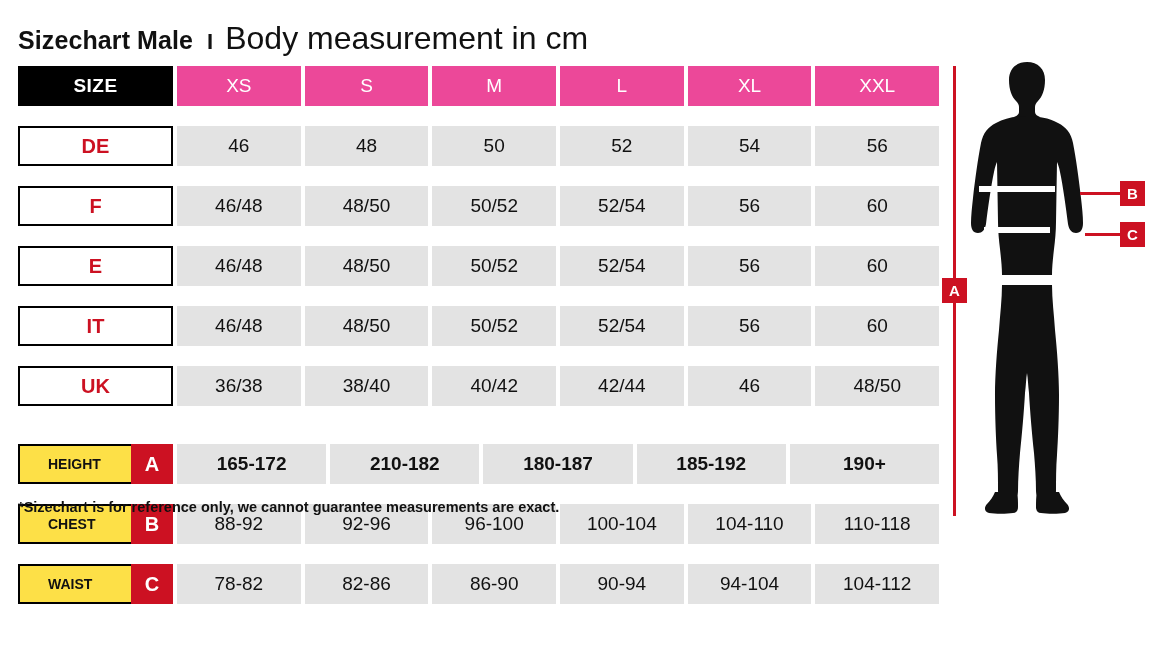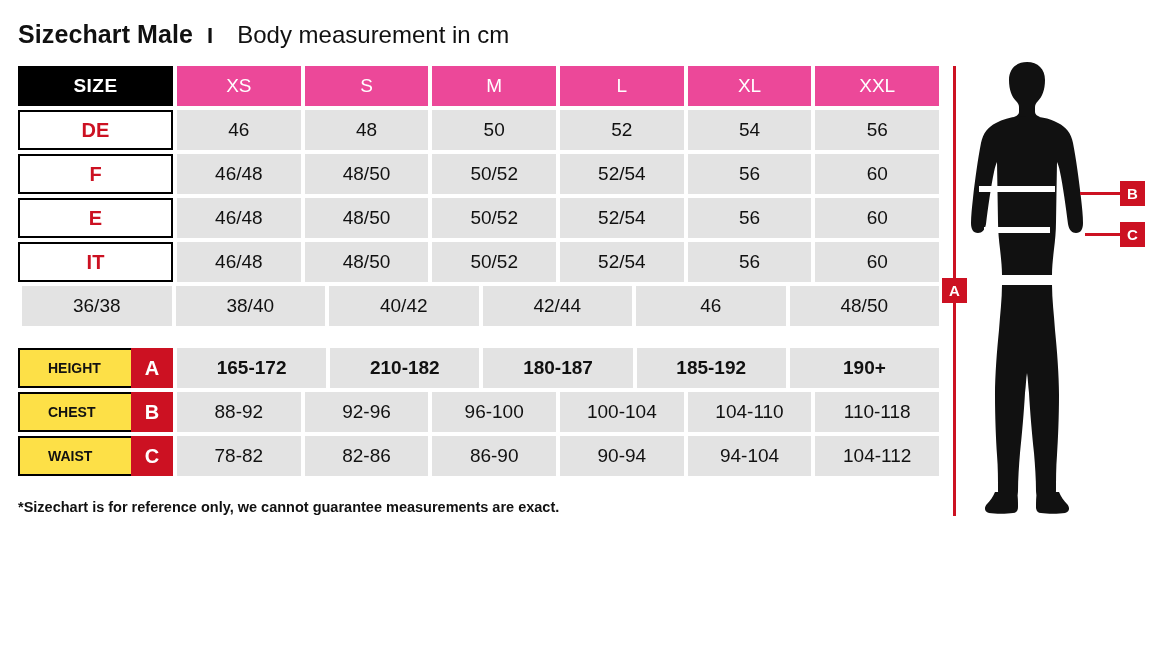--- a/index.html
+++ b/index.html
@@ -38,40 +38,39 @@
     color: #111111;
     letter-spacing: 0.1px;
   }
   .title-sep {
     font-size: 22px;
     font-weight: bold;
     color: #111111;
     margin: 0 12px 0 14px;
   }
   .title-sub {
-    font-size: 24px;
+    font-size: 32px;
     font-weight: normal;
     color: #111111;
-    margin-left: 12px;
   }
 
   
   .table {
     position: absolute;
     left: 18px;
     top: 58px;
     width: 921px;
     border-collapse: separate;
     border-spacing: 0;
   }
 
   .row {
     display: flex;
     align-items: stretch;
-    margin-bottom: 4px;
+    margin-bottom: 20px;
   }
 
   .label-cell {
     width: 155px;
     min-width: 155px;
     height: 40px;
     display: flex;
     align-items: center;
     justify-content: center;
     box-sizing: border-box;
@@ -276,20 +275,21 @@
       <div class="label-cell country">IT</div>
       <div class="data-cell">46/48</div>
       <div class="data-cell">48/50</div>
       <div class="data-cell">50/52</div>
       <div class="data-cell">52/54</div>
       <div class="data-cell">56</div>
       <div class="data-cell">60</div>
     </div>
 
     <div class="row">
+      <div class="label-cell country">UK</div>
       <div class="data-cell">36/38</div>
       <div class="data-cell">38/40</div>
       <div class="data-cell">40/42</div>
       <div class="data-cell">42/44</div>
       <div class="data-cell">46</div>
       <div class="data-cell">48/50</div>
     </div>
 
     <div class="gap"></div>
 

